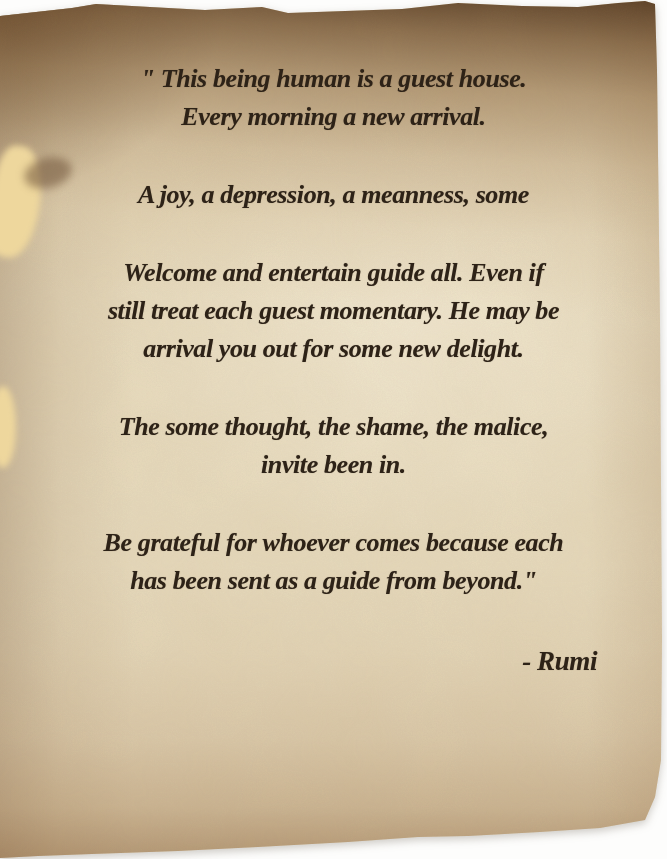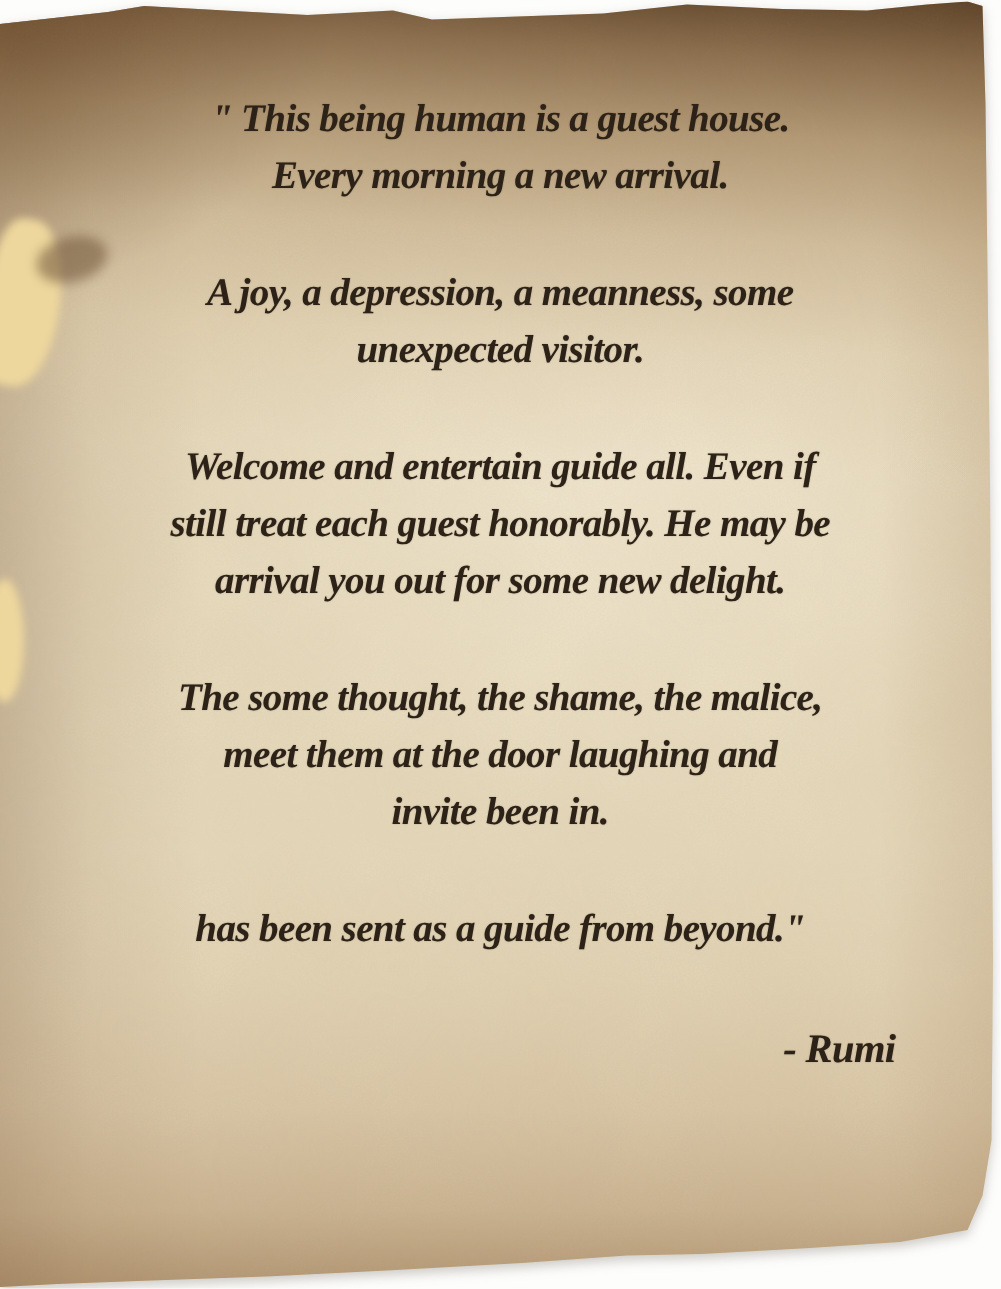--- a/index.html
+++ b/index.html
@@ -140,36 +140,35 @@
 
       <div class="poem">
 
         <div class="stanza">
           <div class="line">" This being human is a guest house.</div>
           <div class="line">Every morning a new arrival.</div>
         </div>
 
         <div class="stanza">
           <div class="line">A joy, a depression, a meanness, some</div>
-          <div class="line">unexpected visitor.</div>
         </div>
 
         <div class="stanza">
           <div class="line">Welcome and entertain guide all. Even if</div>
-          <div class="line">still treat each guest honorably. He may be</div>
+          <div class="line">still treat each guest momentary. He may be</div>
           <div class="line">arrival you out for some new delight.</div>
         </div>
 
         <div class="stanza">
           <div class="line">The some thought, the shame, the malice,</div>
-          <div class="line">meet them at the door laughing and</div>
           <div class="line">invite been in.</div>
         </div>
 
         <div class="stanza">
+          <div class="line">Be grateful for whoever comes because each</div>
           <div class="line">has been sent as a guide from beyond."</div>
         </div>
 
         <div class="signature">- Rumi</div>
 
       </div>
     </div>
   </div>
 </div>
 

